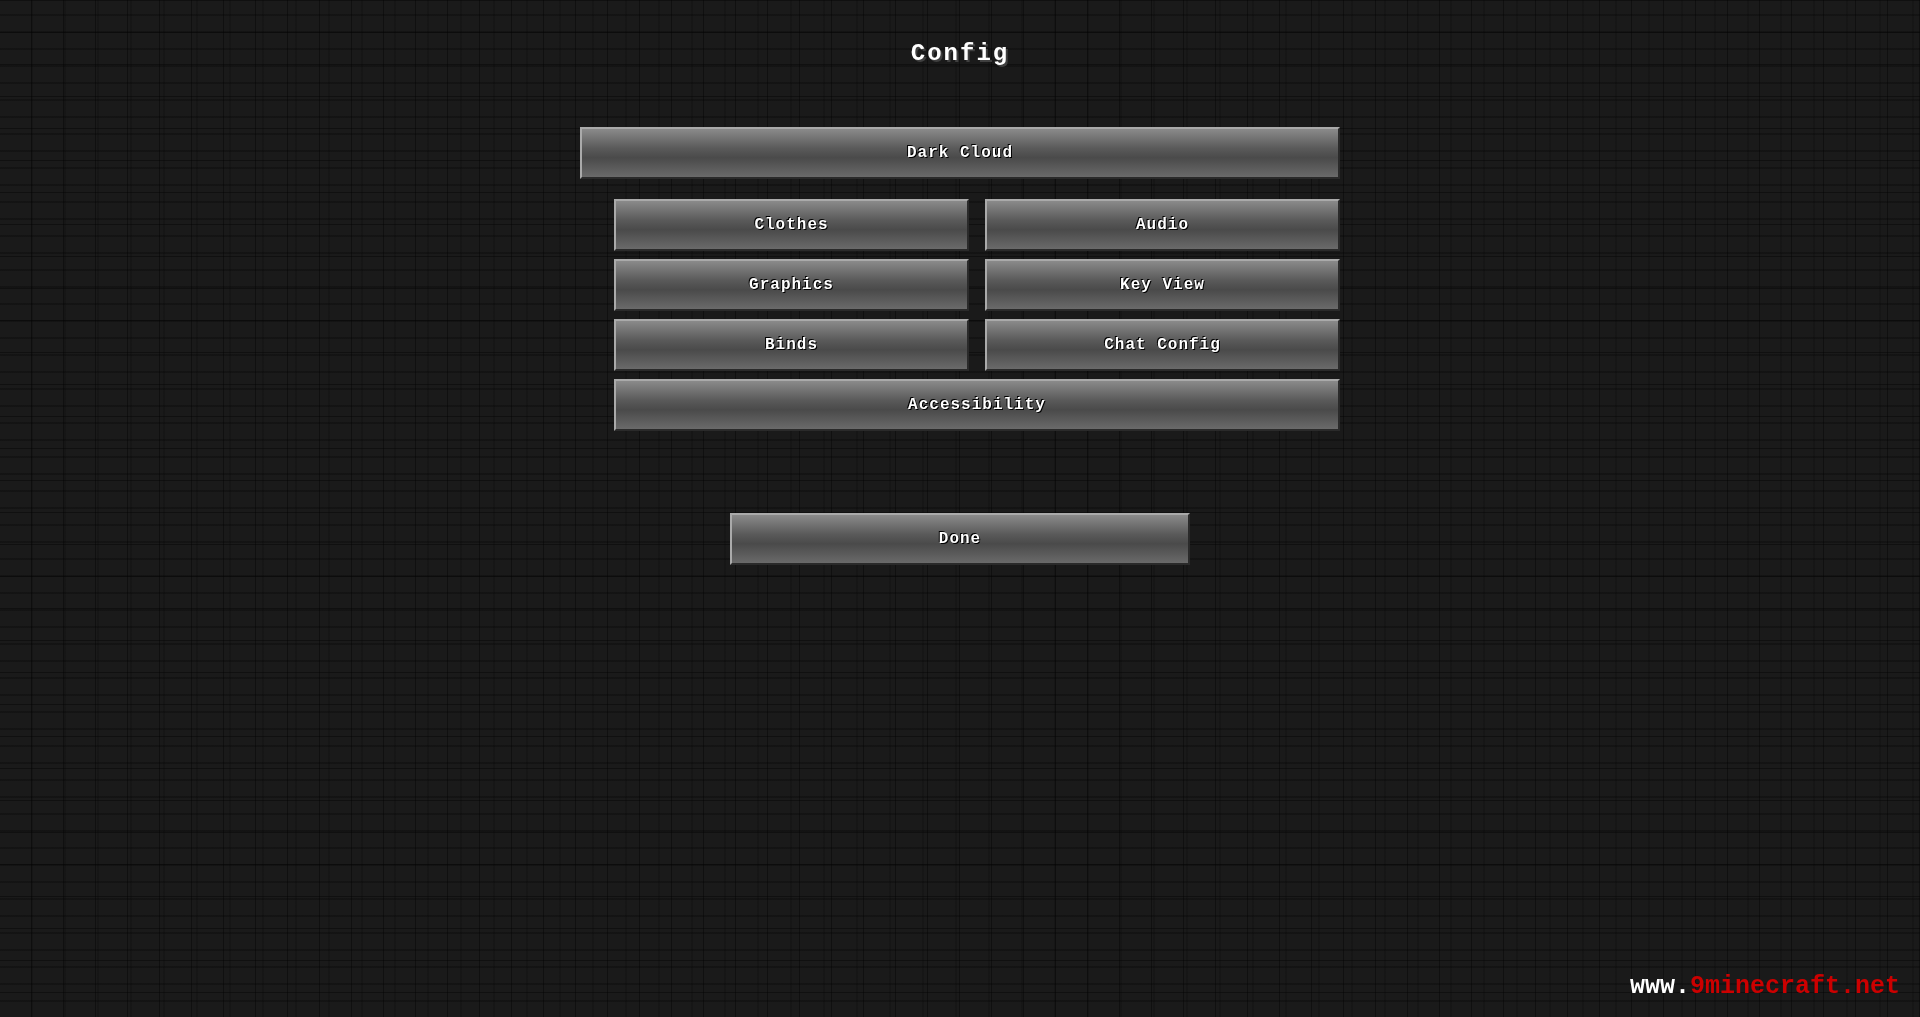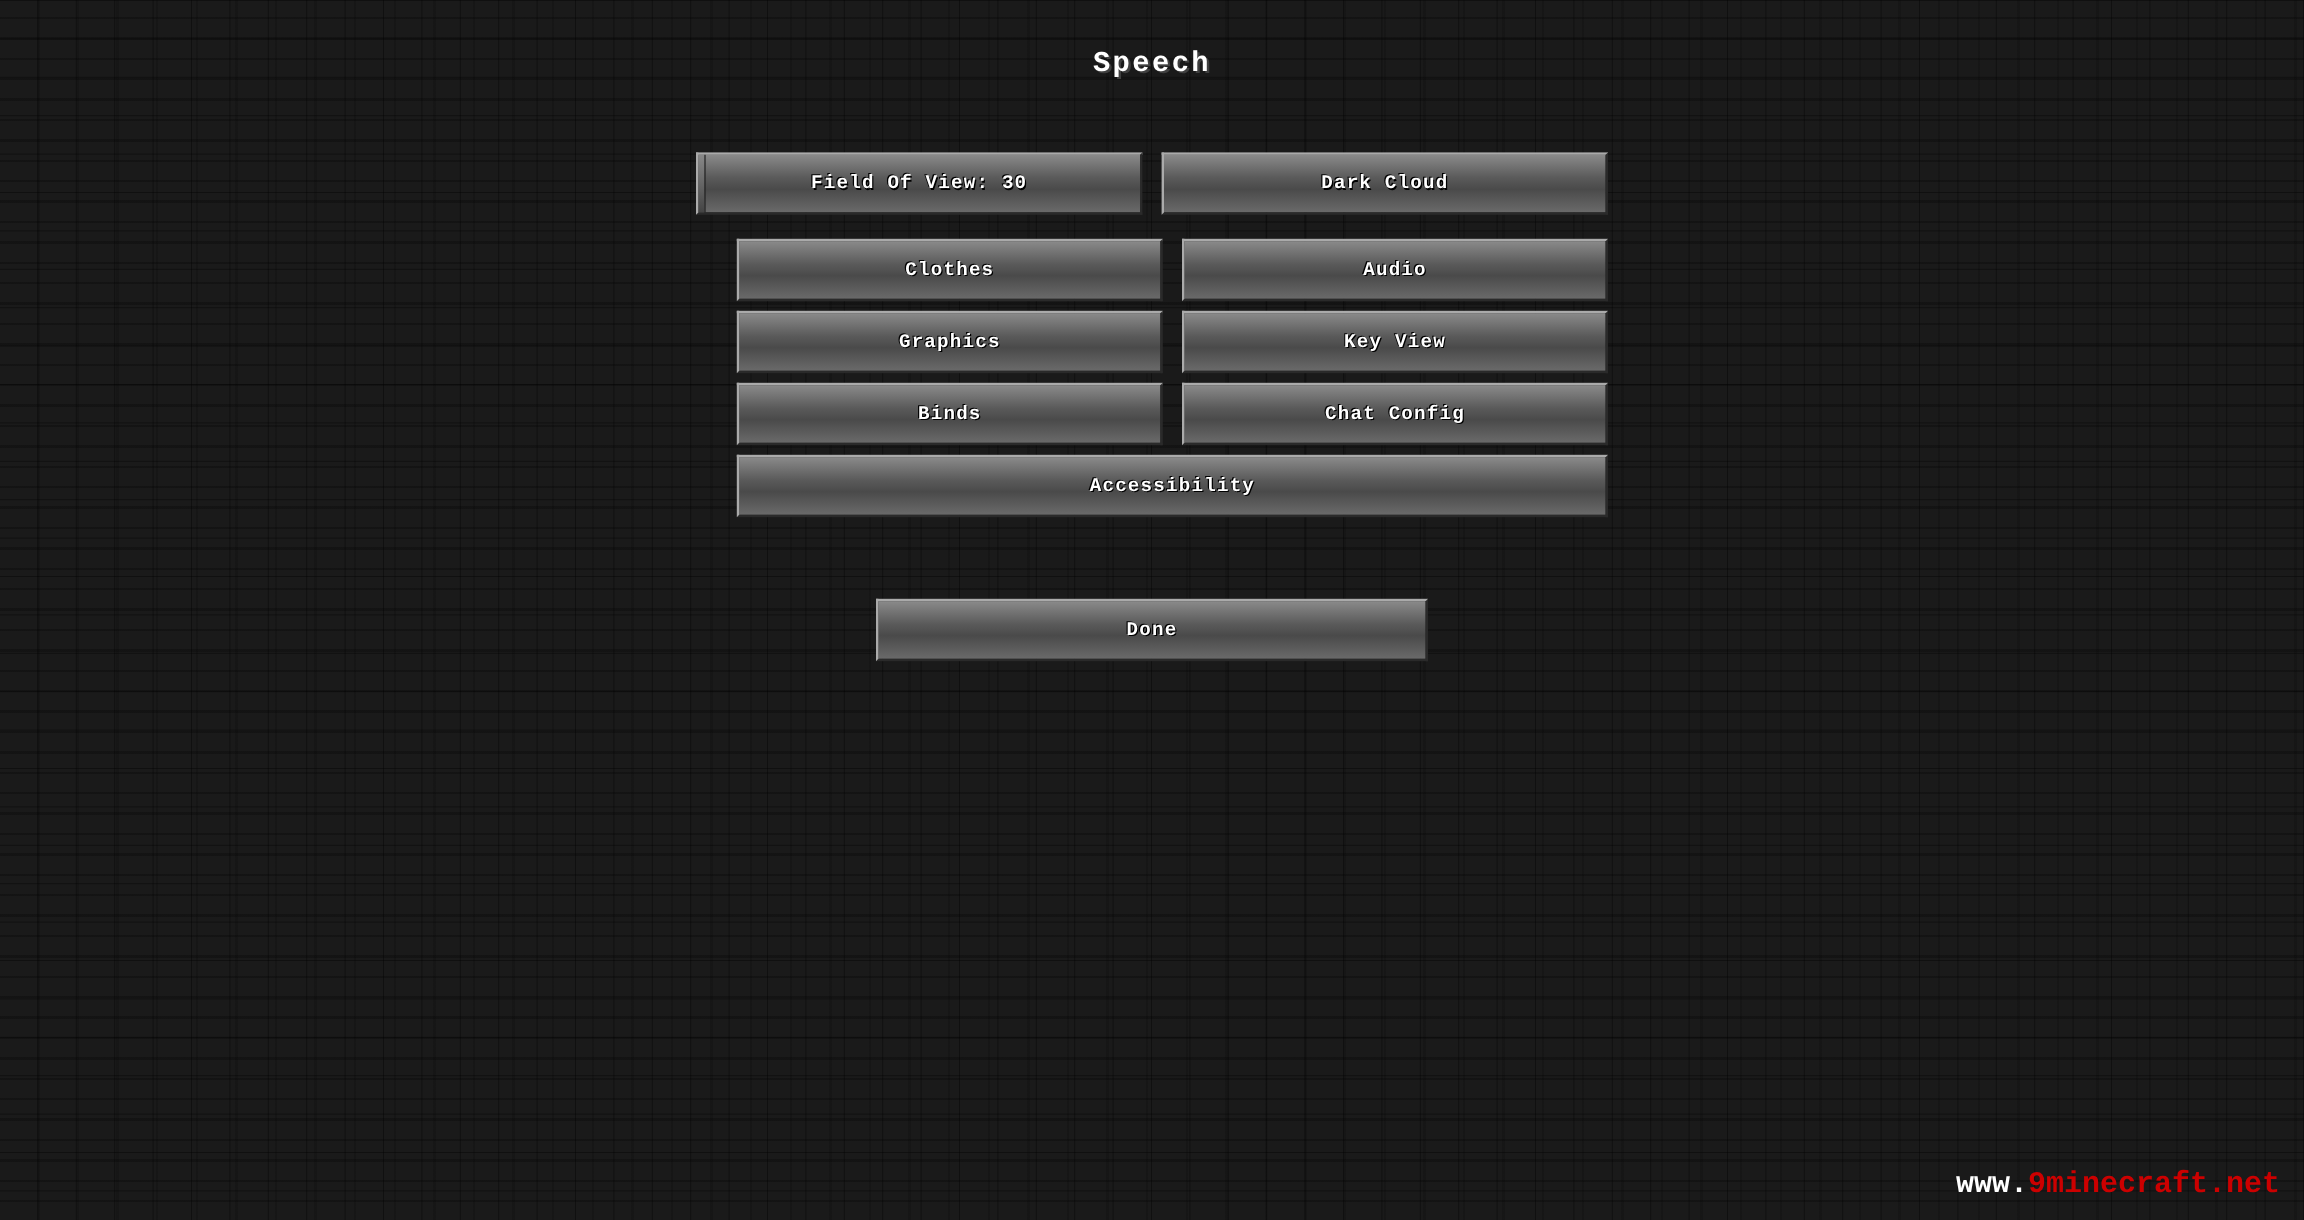--- a/index.html
+++ b/index.html
@@ -138,21 +138,21 @@
       width: 100%;
     }
 
     .done-row {
       margin-top: 60px;
       width: 100%;
     }
 
     .btn-done {
       width: 460px;
-      margin: 0 auto;
+      margin: 14px auto;
       display: flex;
     }
 
     .watermark {
       position: absolute;
       bottom: 16px;
       right: 20px;
       font-family: 'Courier New', Courier, monospace;
       font-size: 25px;
       font-weight: bold;
@@ -171,29 +171,25 @@
       color: #cc0000;
     }
 
     .watermark-net {
       color: #cc0000;
     }
   </style>
 </head>
 <body>
 
-<h1 class="page-title">Speech</h1>
+<h1 class="page-title">Config</h1>
 
 <div class="options-container">
 
   <div class="top-row">
-    <button class="btn btn-fov">
-      <span class="fov-indicator"></span>
-      <span>Field Of View: 30</span>
-    </button>
     <button class="btn">
       <span>Dark Cloud</span>
     </button>
   </div>
 
   <div class="grid-rows">
 
     <div class="grid-row">
       <button class="btn">
         <span>Clothes</span>

